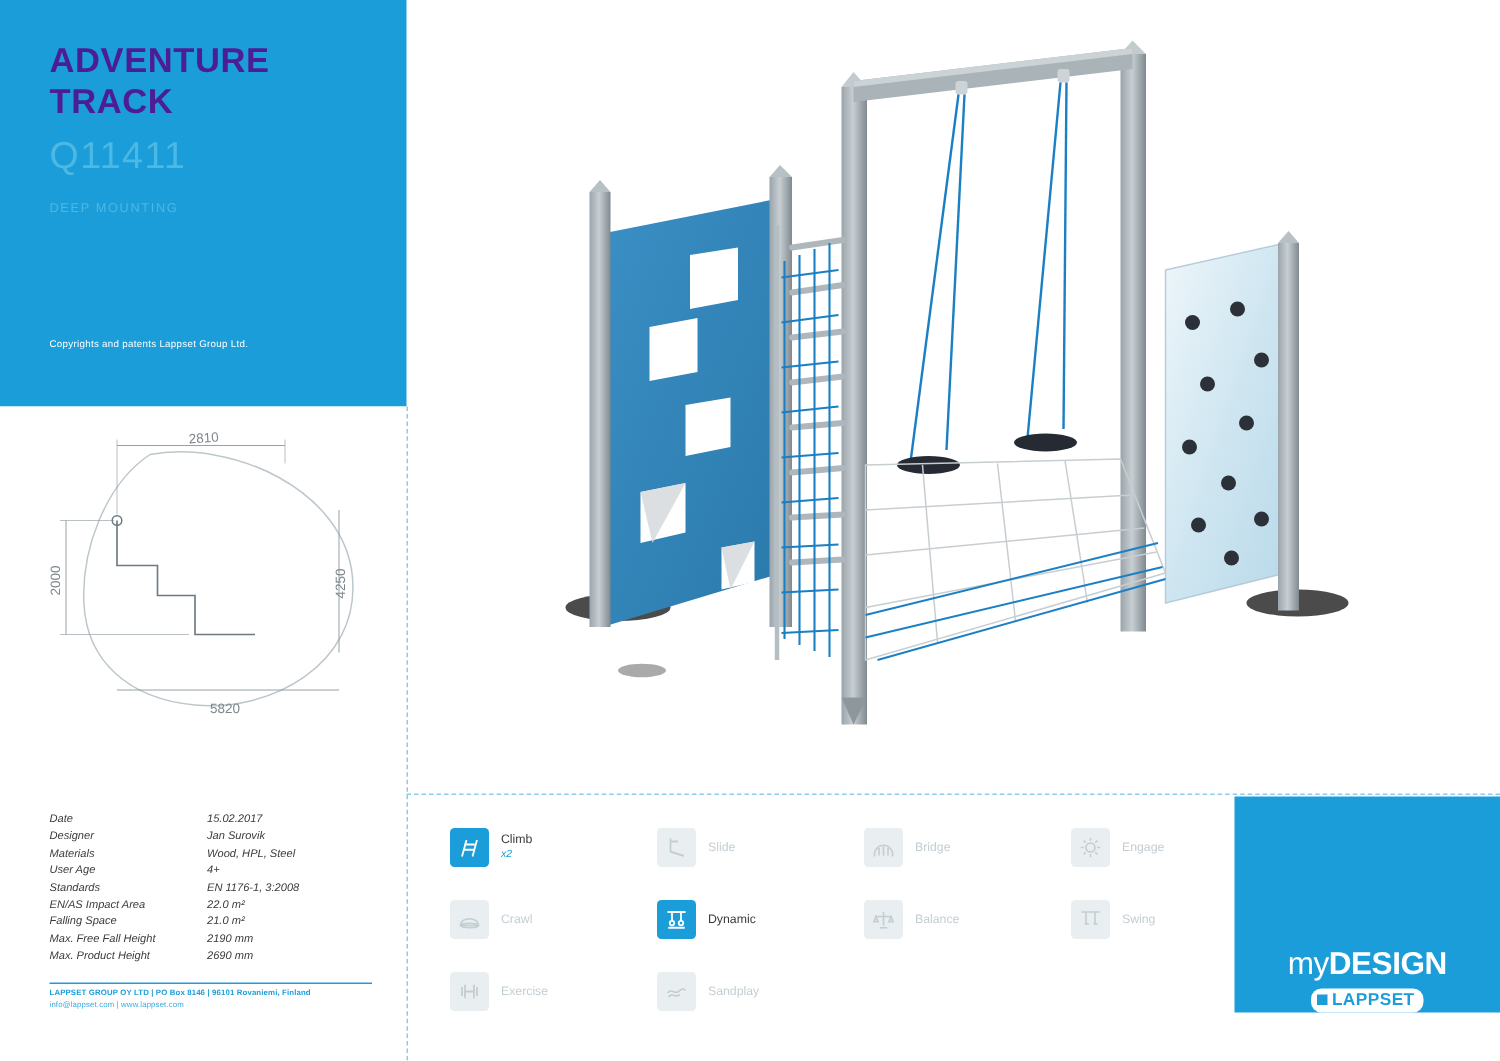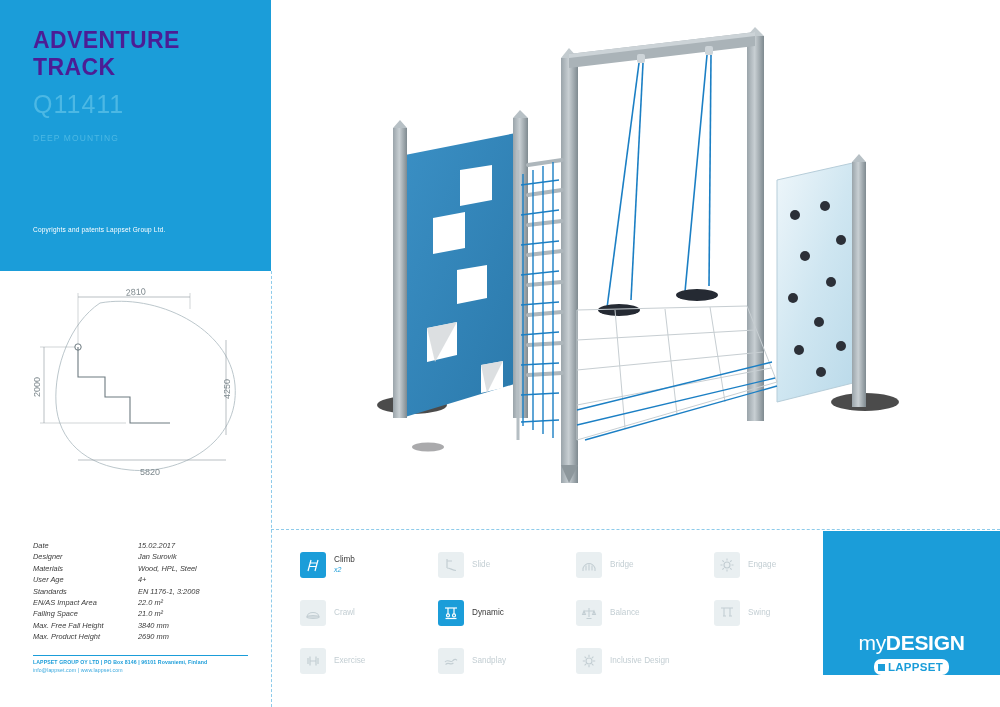--- a/index.html
+++ b/index.html
@@ -199,21 +199,21 @@
     <div class="row">
       <div class="k">EN/AS Impact Area</div>
       <div class="v">22.0 m²</div>
     </div>
     <div class="row">
       <div class="k">Falling Space</div>
       <div class="v">21.0 m²</div>
     </div>
     <div class="row">
       <div class="k">Max. Free Fall Height</div>
-      <div class="v">3840 mm</div>
+      <div class="v">2190 mm</div>
     </div>
     <div class="row">
       <div class="k">Max. Product Height</div>
       <div class="v">2690 mm</div>
     </div>
   </div>
 
   <div class="footer">
     <div class="rule"></div>
     <div>LAPPSET GROUP OY LTD | PO Box 8146 | 96101 Rovaniemi, Finland</div>
@@ -463,31 +463,20 @@
           <svg width="16" height="16" viewBox="0 0 16 16" fill="none" stroke="#c3ced3" stroke-width="1.1">
             <path d="M2 9 C5 5 7 11 10 7.5 C12 5.4 13.4 6.6 14 7.4"></path>
             <path d="M2.6 11.6 C5.4 8 7.4 13 10.4 10"></path>
           </svg>
         </div>
         <div class="icon-text">
           <span class="icon-label">Sandplay</span>
         </div>
       </div>
 
-      <div class="icon-item">
-        <div class="icon-box">
-          <svg width="16" height="16" viewBox="0 0 16 16" fill="none" stroke="#c3ced3" stroke-width="1.1">
-            <circle cx="8" cy="8" r="3"></circle>
-            <path d="M8 1.8 v2.2 M8 12 v2.2 M1.8 8 h2.2 M12 8 h2.2 M3.6 3.6 l1.5 1.5 M10.9 10.9 l1.5 1.5 M12.4 3.6 l-1.5 1.5 M5.1 10.9 l-1.5 1.5"></path>
-          </svg>
-        </div>
-        <div class="icon-text">
-          <span class="icon-label">Inclusive Design</span>
-        </div>
-      </div>
 
     </div>
   </div>
 
   <div class="logo">
     <div class="logo-inner">
       <div class="logo-top">
         <span class="m">my</span><span>DESIGN</span>
       </div>
       <div class="logo-bottom">

